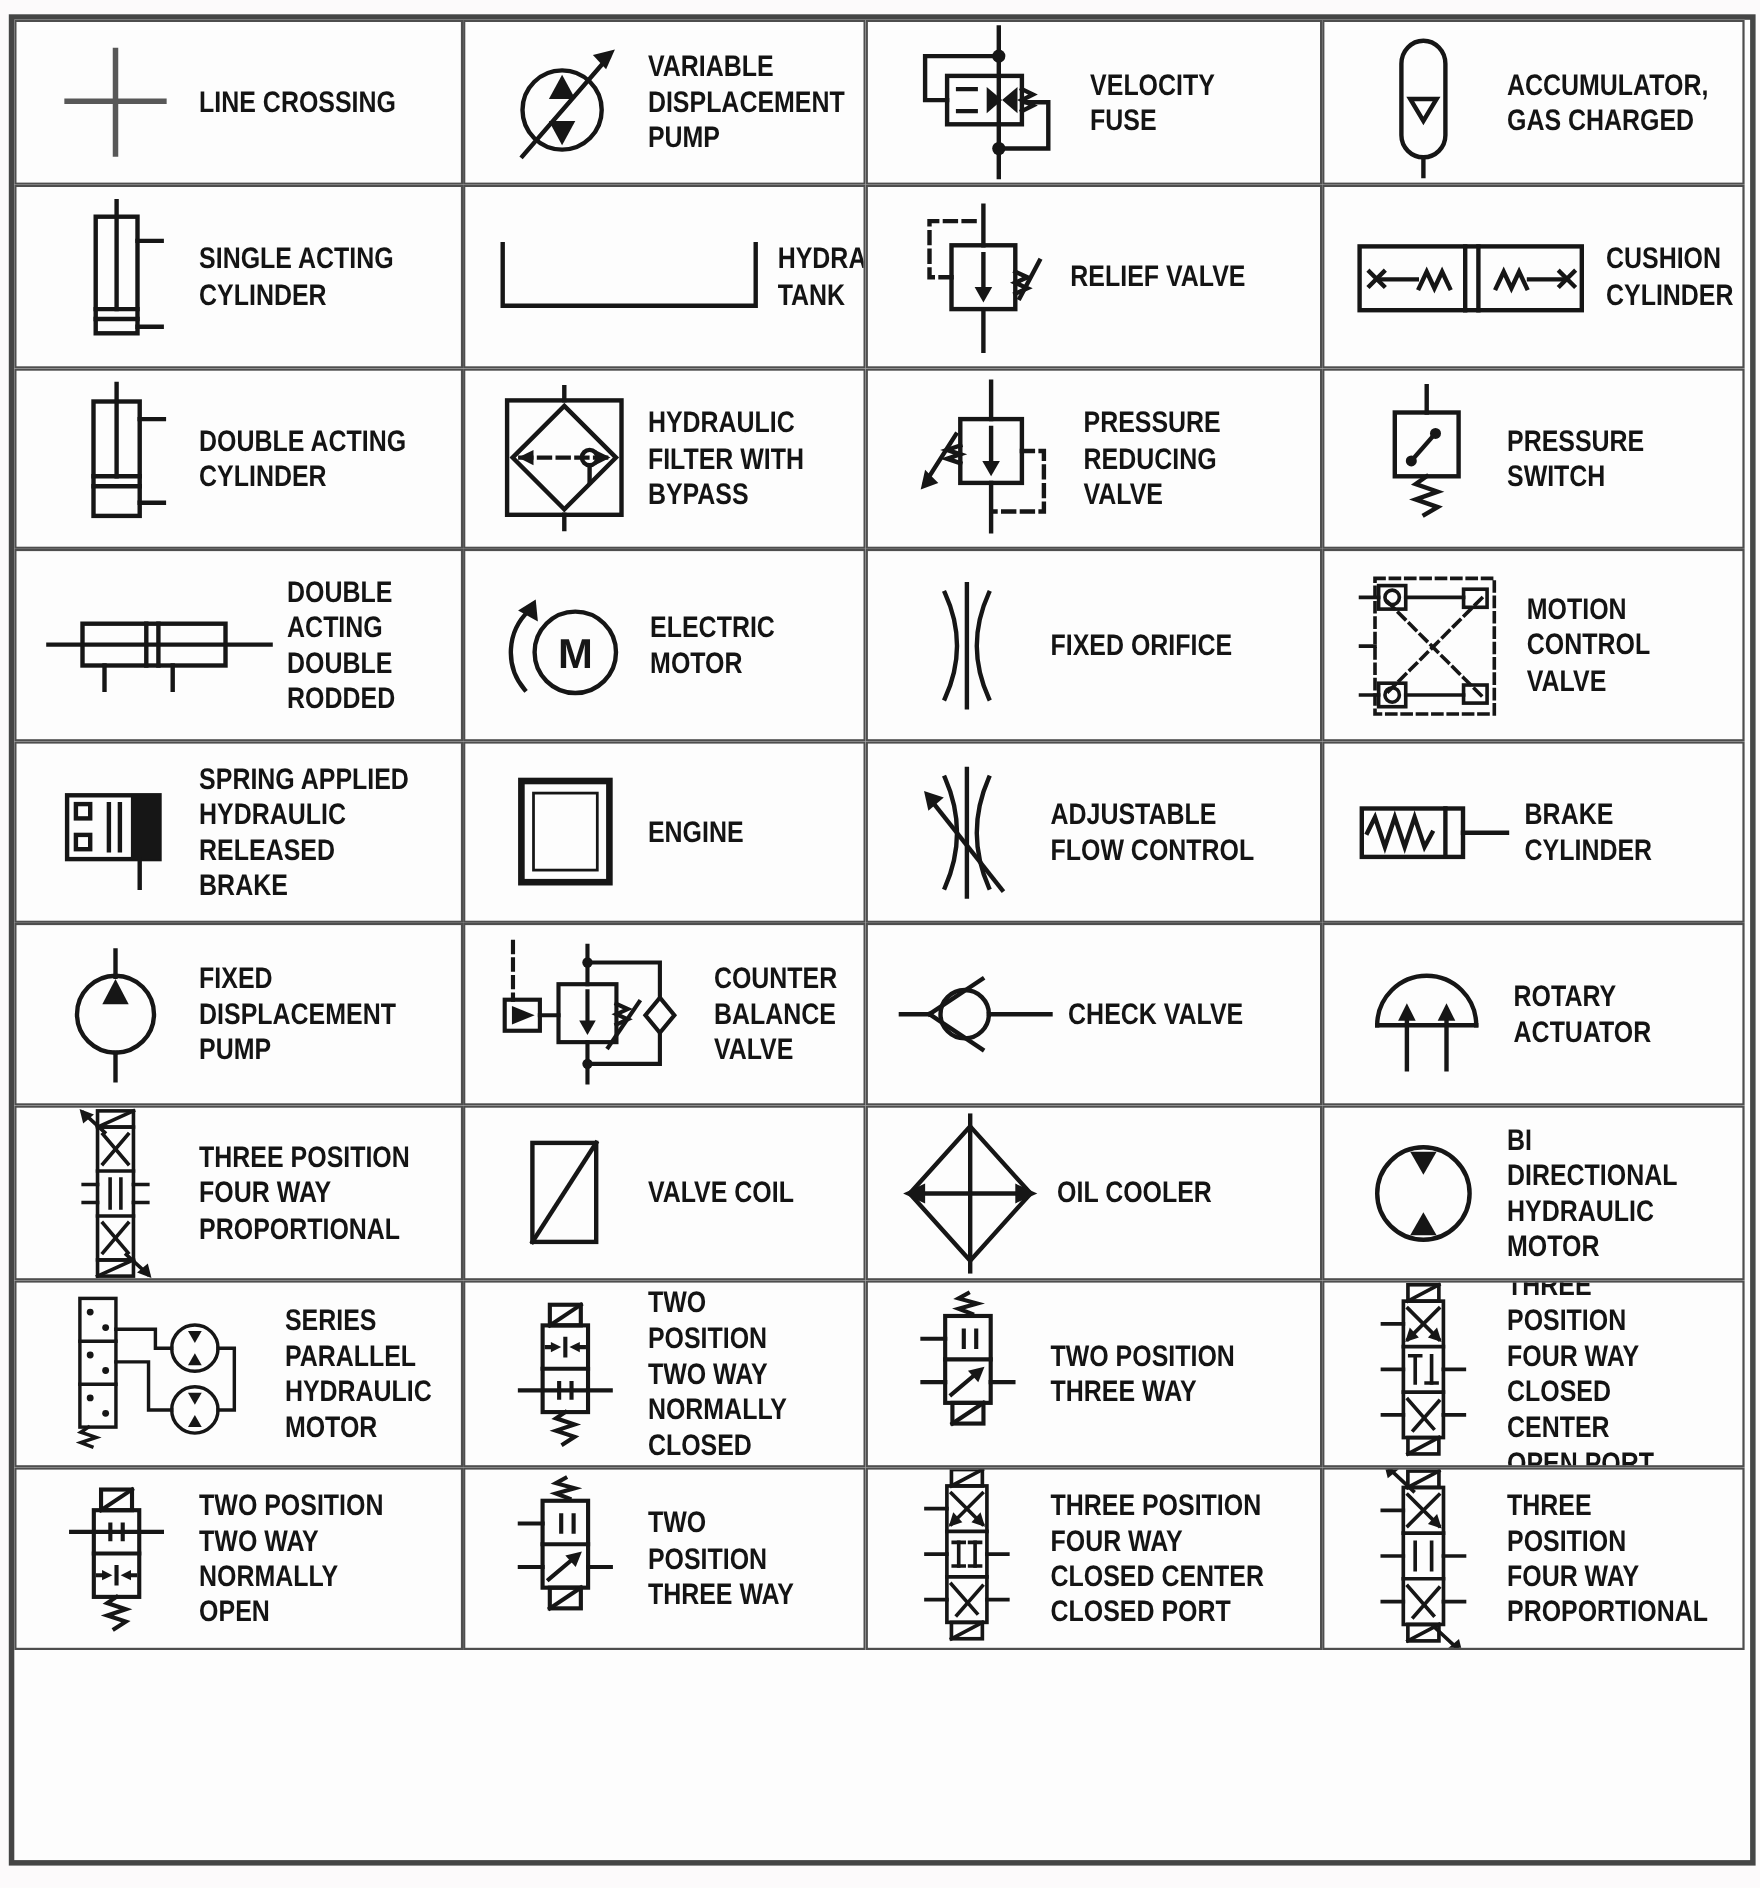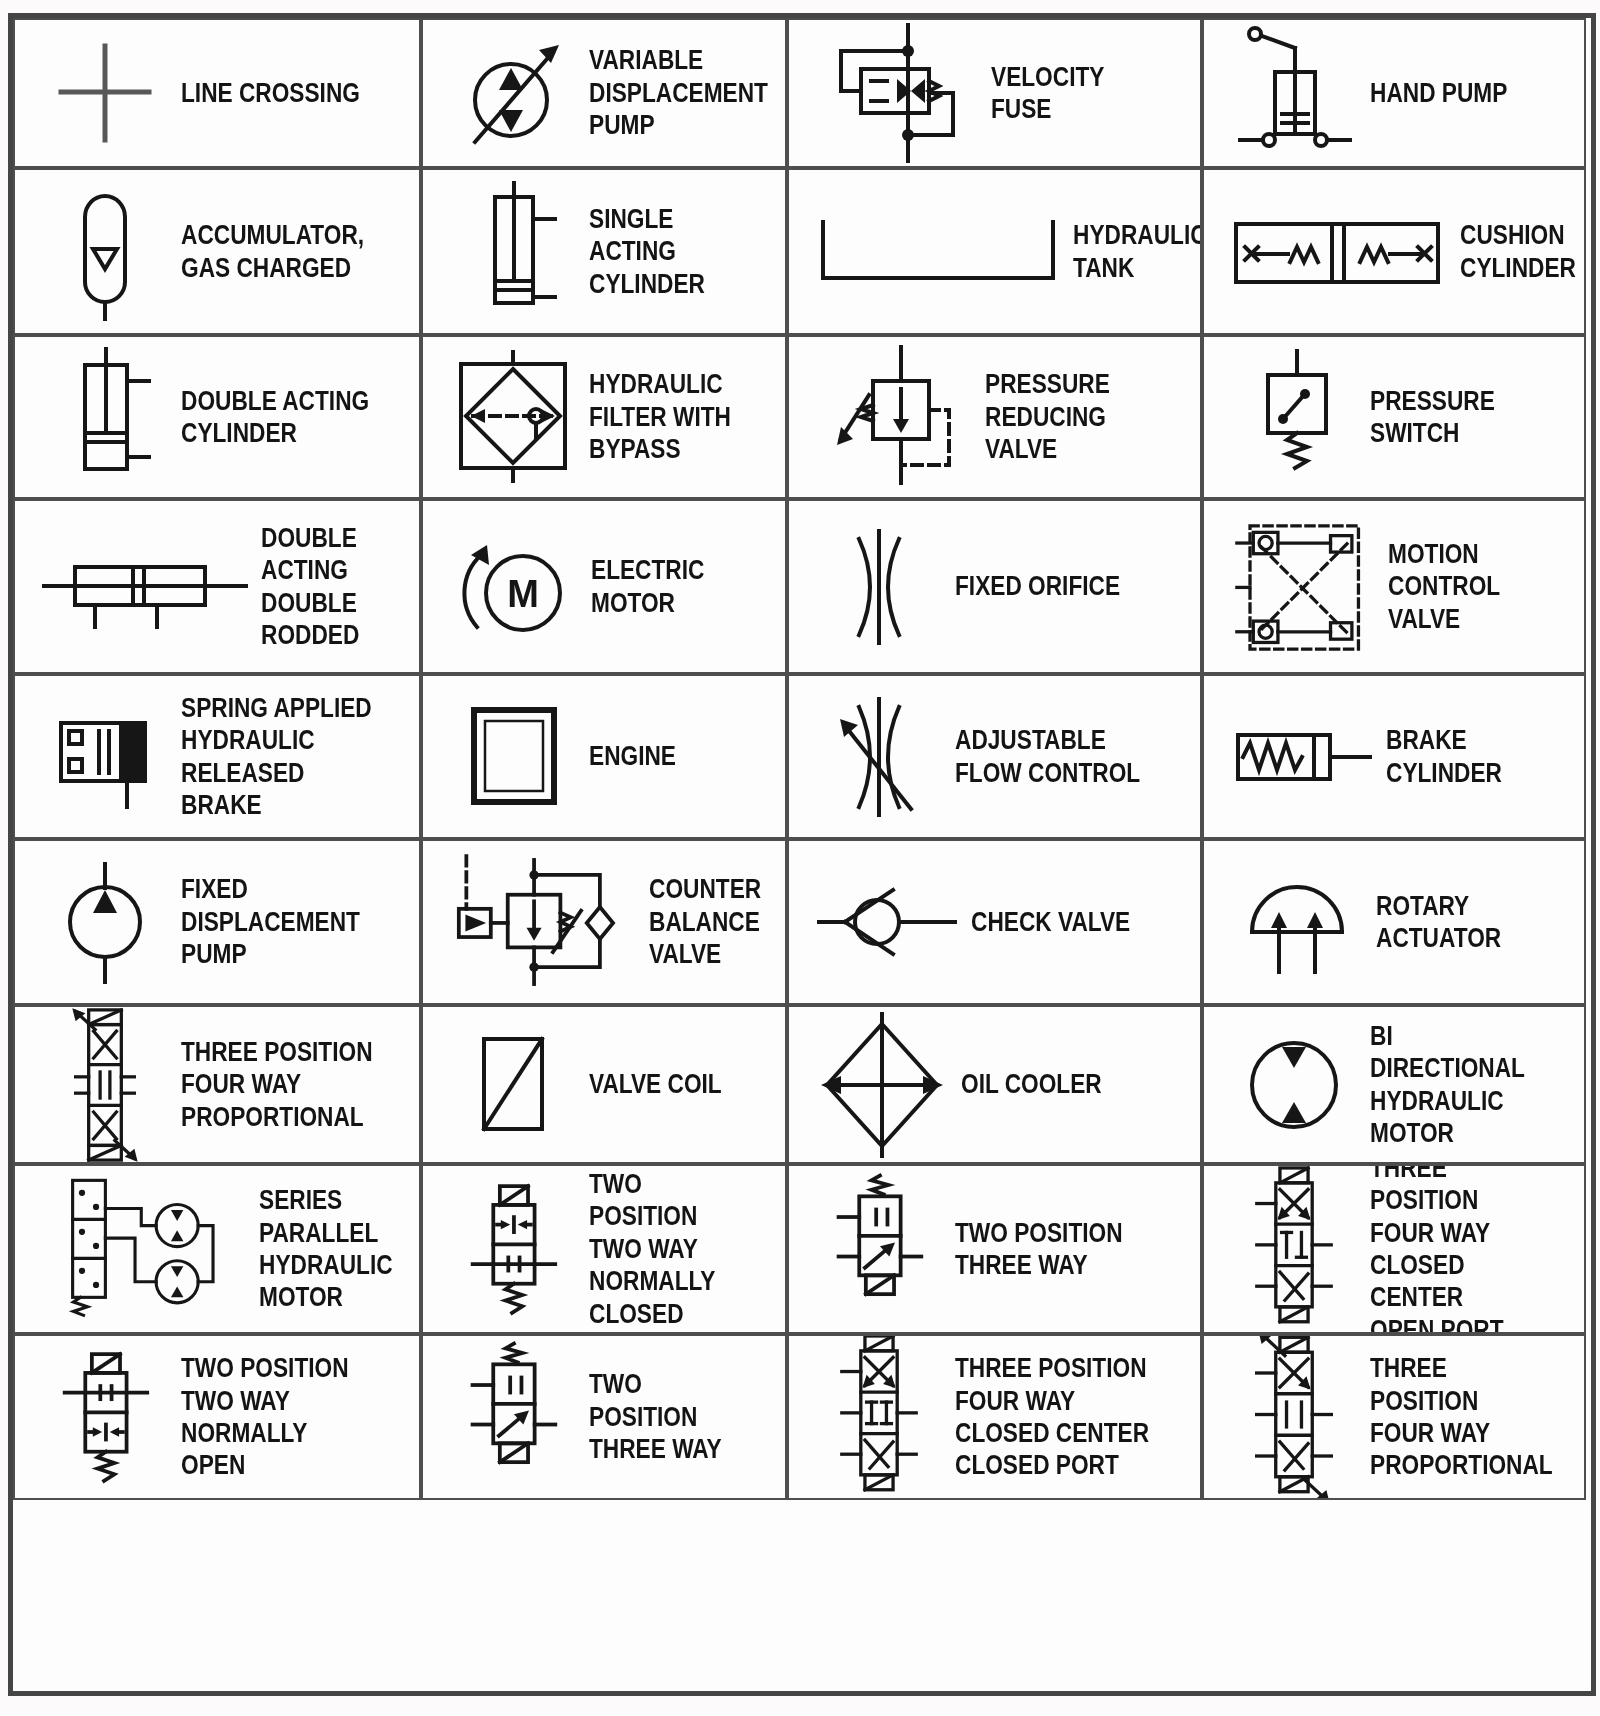--- a/index.html
+++ b/index.html
@@ -91,37 +91,20 @@
           <path d="M58 62 H74 M58 82 H74"></path>
           <polygon class="f" points="84,60 84,84 98,72"></polygon>
           <polygon class="f" points="112,60 112,84 98,72"></polygon>
           <path d="M116 62 l10 5 l-10 5 l10 5 l-10 5"></path>
         </svg>
       </div>
       <div class="label">VELOCITY FUSE</div>
     </div>
     <div class="cell">
       <div class="sym">
-        <svg width="128" height="142" viewBox="0 0 128 142">
-          <rect x="45" y="50" width="40" height="62"></rect>
-          <line x1="65" y1="50" x2="65" y2="112"></line>
-          <line x1="65" y1="50" x2="65" y2="26"></line>
-          <line x1="65" y1="26" x2="32" y2="14"></line>
-          <circle cx="25" cy="12" r="6"></circle>
-          <path d="M52 92 H78 M52 101 H78"></path>
-          <circle cx="39" cy="118" r="6"></circle>
-          <circle cx="91" cy="118" r="6"></circle>
-          <line x1="10" y1="118" x2="33" y2="118"></line>
-          <line x1="97" y1="118" x2="120" y2="118"></line>
-        </svg>
-      </div>
-      <div class="label">HAND PUMP</div>
-    </div>
-    <div class="cell">
-      <div class="sym">
         <svg width="92" height="142" viewBox="0 0 92 142">
           <path d="M26 36 a20 21 0 0 1 40 0 V101 a20 20 0 0 1 -40 0 Z"></path>
           <path d="M34 68 H58 L46 88 Z"></path>
           <line x1="46" y1="122" x2="46" y2="138"></line>
         </svg>
       </div>
       <div class="label">ACCUMULATOR,
 GAS CHARGED</div>
     </div>
     <div class="cell">
@@ -138,20 +121,35 @@
       <div class="label">SINGLE ACTING
 CYLINDER</div>
     </div>
     <div class="cell">
       <div class="sym">
         <svg width="250" height="80" viewBox="0 0 250 80">
           <path d="M10 10 V66 H240 V10"></path>
         </svg>
       </div>
       <div class="label">HYDRAULIC TANK</div>
+    </div>
+    <div class="cell">
+      <div class="sym">
+        <svg width="150" height="158" viewBox="0 0 150 158">
+          <rect x="52" y="50" width="58" height="58"></rect>
+          <line x1="81" y1="14" x2="81" y2="50"></line>
+          <line x1="81" y1="108" x2="81" y2="146"></line>
+          <line x1="81" y1="58" x2="81" y2="92"></line>
+          <polygon class="f" points="81,102 73,88 89,88"></polygon>
+          <path class="d" d="M52 79 H32 V28 H76"></path>
+          <path d="M110 74 l11 5 l-11 5 l11 5 l-11 5"></path>
+          <line x1="114" y1="98" x2="132" y2="64"></line>
+        </svg>
+      </div>
+      <div class="label">RELIEF VALVE</div>
     </div>
     <div class="cell">
       <div class="sym">
         <svg width="222" height="100" viewBox="0 0 222 100">
           <rect x="8" y="22" width="202" height="58"></rect>
           <line x1="104" y1="22" x2="104" y2="80"></line>
           <line x1="116" y1="22" x2="116" y2="80"></line>
           <path d="M62 60 l7 -15 l7 15 l7 -15 l7 15"></path>
           <line x1="24" y1="52" x2="60" y2="52"></line>
           <path d="M17 45 l13 13 M30 45 l-13 13"></path>

